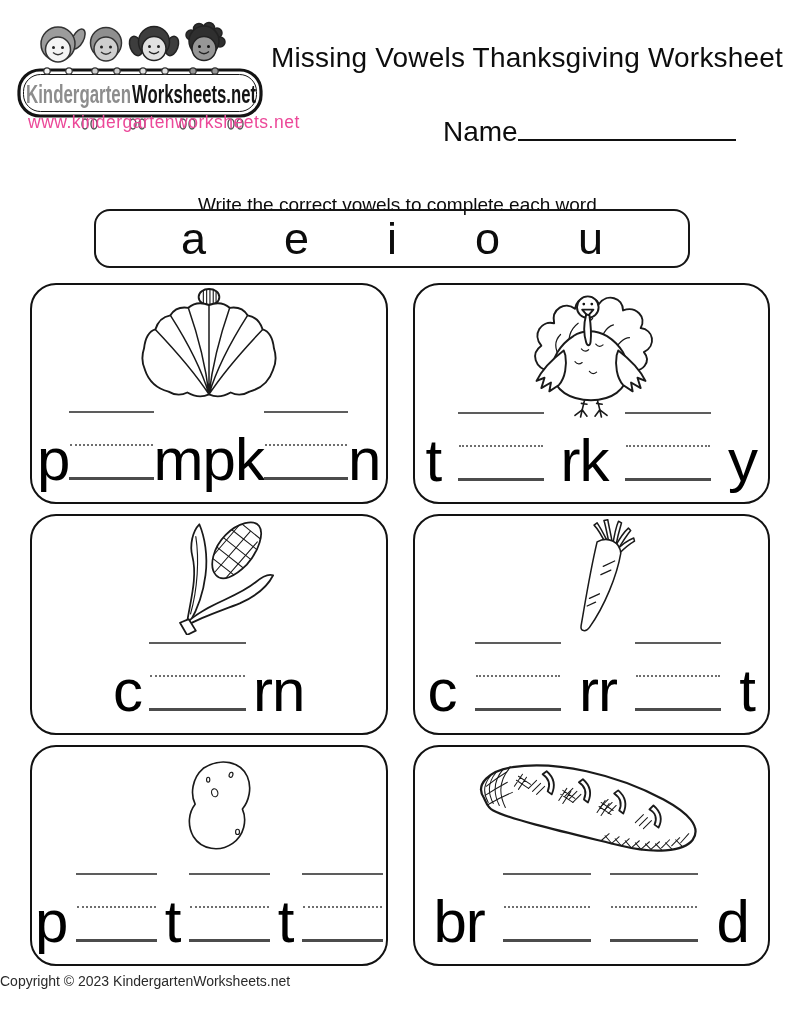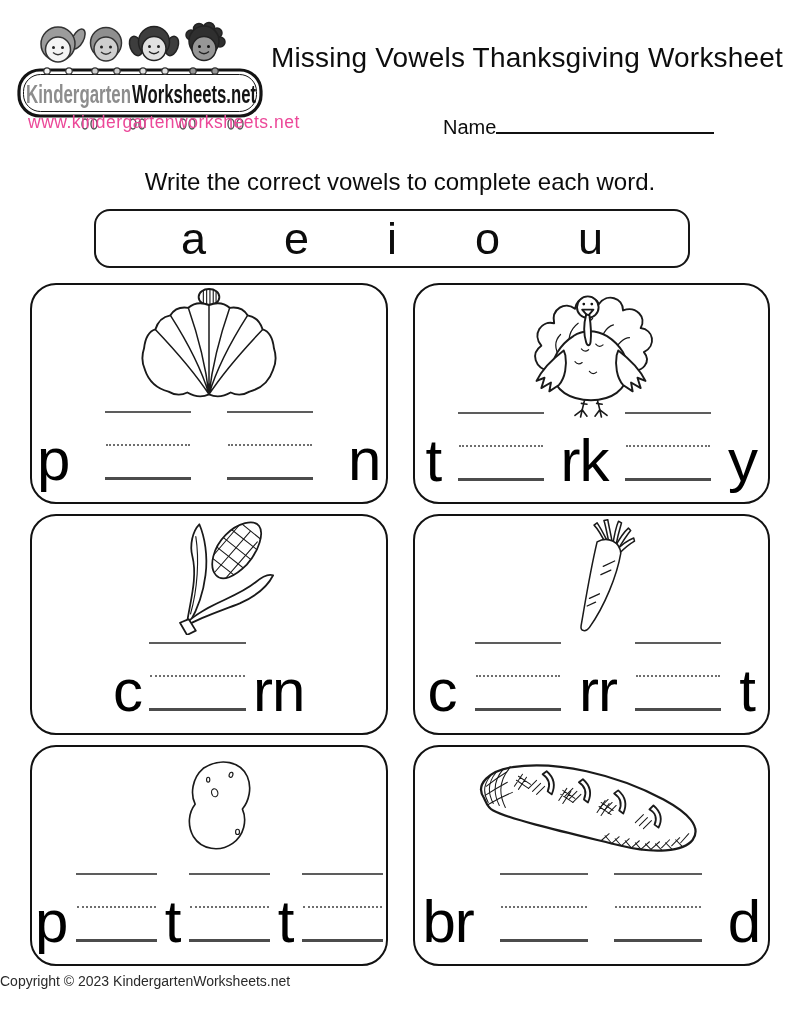--- a/index.html
+++ b/index.html
@@ -6,25 +6,25 @@
   body{
     width:800px;height:1035px;position:relative;background:#ffffff;
     font-family:"Liberation Sans", sans-serif;color:#111;overflow:hidden;
   }
   
   .logo{position:absolute;left:14px;top:14px;width:254px;height:124px;}
   .website{position:absolute;left:28px;top:112px;font-size:17.5px;color:#ec4899;letter-spacing:.5px;}
   .title{position:absolute;left:262px;top:42px;width:530px;text-align:center;
          font-size:28px;color:#0d0d0d;letter-spacing:.2px;}
   .name-row{position:absolute;left:443px;top:116px;display:flex;align-items:baseline;}
-  .name-label{font-size:20px;color:#0d0d0d;}
+  .name-label{font-size:28px;color:#0d0d0d;}
   .name-line{width:218px;height:4px;border-bottom:2.5px solid #111;align-self:baseline;}
   
-  .instruction{position:absolute;left:0;top:168px;width:800px;text-align:center;
-               font-size:24px;color:#0c0c0c;}
+  .instruction{position:absolute;left:0;top:194px;width:800px;text-align:center;
+               font-size:19px;color:#0c0c0c;}
   .vowel-box{position:absolute;left:94px;top:209px;width:596px;height:59px;
              border:2.5px solid #161616;border-radius:16px;box-sizing:border-box;
              display:flex;align-items:center;justify-content:space-around;padding:0 46px;}
   .vowel{font-size:45px;line-height:1;color:#0c0c0c;}
   
   .cards{position:absolute;left:30px;top:283px;width:740px;
          display:grid;grid-template-columns:1fr 1fr;column-gap:25px;row-gap:10px;}
   .card{height:221px;border:2.4px solid #121212;border-radius:26px;background:#fff;
         box-sizing:border-box;display:flex;flex-direction:column;overflow:hidden;}
   .card-img{height:119px;display:flex;justify-content:center;align-items:flex-start;padding-top:3px;}
@@ -35,21 +35,21 @@
          border-top:2px solid #5d5d5d;border-bottom:3px solid #4c4c4c;}
   .blank::after{content:"";position:absolute;left:1px;right:1px;top:31px;
                 border-top:2px dotted #6e6e6e;}
   .card-pumpkin .word-row{padding:0 5px;}
   .card-turkey  .word-row{padding:0 11px;}
   .card-corn    .word-row{justify-content:center;gap:7px;}
   .card-corn    .blank{flex-basis:97px;}
   .card-carrot  .word-row{padding:0 13px;}
   .card-potato  .word-row{padding:0 3px;}
   .card-potato  .blank{flex-basis:81px;}
-  .card-bread   .word-row{padding:0 8px;justify-content:space-between;}
+  .card-bread   .word-row{padding:0 19px;justify-content:space-between;}
   .card-bread   .blank{flex-basis:88px;}
   
   .footer{position:absolute;left:0;top:972px;width:800px;text-align:left;
           font-size:14px;color:#2a2a2a;line-height:1.32;}
   svg{display:block;}
 </style>
 </head>
 <body>
 
 <div class="logo">
@@ -150,20 +150,21 @@
           <path d="M85,1 C79,1 74,4.5 74,9.5 C74,14.5 79,18 85,18 C91,18 96,14.5 96,9.5 C96,4.5 91,1 85,1 Z"></path>
           <path d="M79,3 L79,16 M82.5,1.5 L82.5,17 M86,1 L86,17.5 M89.5,2 L89.5,16.5 M92.5,4 L92.5,15" fill="none" stroke-width="1.2"></path>
           <path d="M16,64 Q18,47 28,44 Q32,31 44,29 Q50,19 63,21 Q72,13 85,18 Q98,13 107,21 Q120,19 126,29 Q138,31 142,44 Q152,47 154,64 Q158,76 153,87 Q147,105 128,110 Q118,116 108,111 Q96,118 85,113 Q74,118 62,111 Q52,116 42,110 Q23,105 17,87 Q12,76 16,64 Z"></path>
           <path d="M85,113 Q66,84 28,44 M85,113 Q74,76 44,29 M85,113 Q80,70 63,21 M85,113 L85,18 M85,113 Q90,70 107,21 M85,113 Q96,76 126,29 M85,113 Q104,84 142,44" fill="none" stroke-width="1.6"></path>
         </g>
       </svg>
     </div>
     <div class="word-row">
       <span class="lt">p</span>
       <span class="blank"></span>
+      <span class="lt">mpk</span>
       <span class="blank"></span>
       <span class="lt">n</span>
     </div>
   </div>
 
   <div class="card card-turkey">
     <div class="card-img">
       <svg width="152" height="133" viewBox="0 0 180 166">
         <g fill="#fff" stroke="#1a1a1a" stroke-width="2.4" stroke-linejoin="round" stroke-linecap="round">
           <path d="M38,104 C20,100 14,82 28,72 C16,58 28,40 44,44 C40,26 58,16 70,26 C72,10 92,6 100,20 C110,6 130,12 130,28 C146,22 160,36 152,50 C168,52 172,72 156,80 C166,92 154,106 140,102 C120,112 60,112 38,104 Z"></path>

